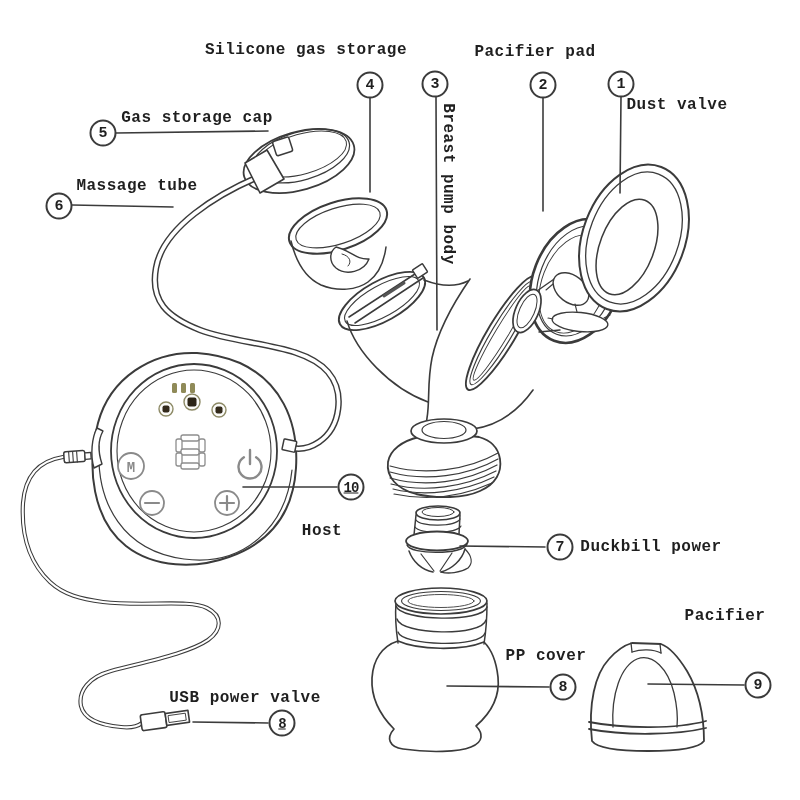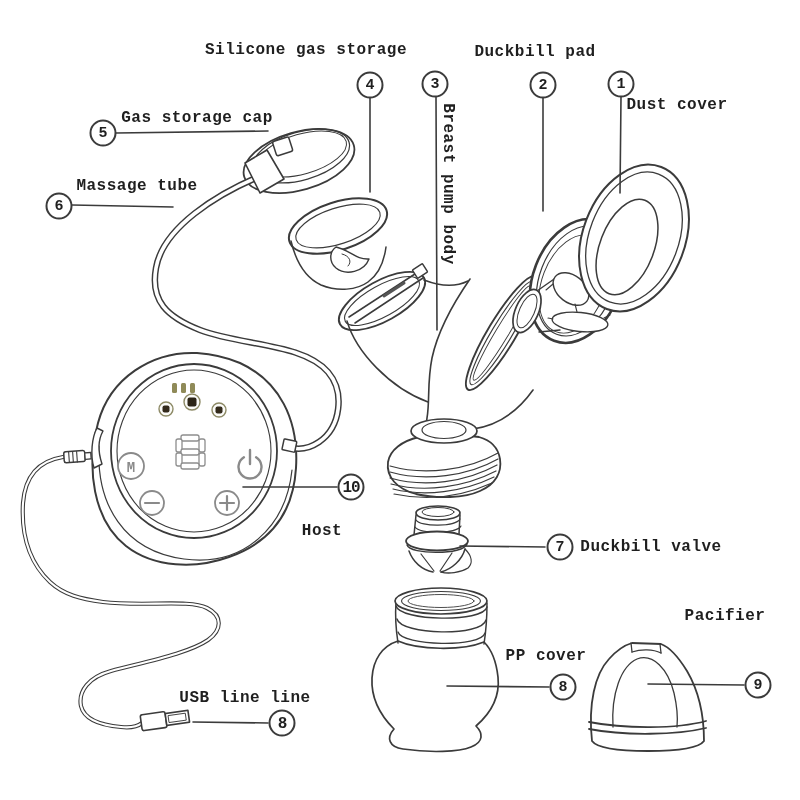--- a/index.html
+++ b/index.html
@@ -5,21 +5,21 @@
   html,body{margin:0;padding:0;background:#fff;}
   #canvas{position:relative;width:800px;height:800px;background:#fff;overflow:hidden;
           font-family:"Liberation Mono",monospace;}
   #art{position:absolute;left:0;top:0;}
   .lbl{position:absolute;font-weight:bold;font-size:16px;color:#1f1f1f;white-space:nowrap;
        transform:translate(-50%,-50%);letter-spacing:.5px;}
   .lbl.vert{transform:translate(-50%,-50%) rotate(90deg);}
   .pnum{position:absolute;width:27px;height:27px;border:2px solid #3b3b3b;border-radius:50%;
         display:flex;align-items:center;justify-content:center;font-weight:bold;font-size:15px;
         color:#1f1f1f;transform:translate(-50%,-50%);background:#fff;box-sizing:border-box;}
-  .pnum.two{font-size:16px;letter-spacing:-1px;}
+  .pnum.two{font-size:14px;letter-spacing:-1px;text-decoration:underline;}
 </style>
 </head>
 <body>
 
 <div id="canvas">
 
 <svg id="art" width="800" height="800" viewBox="0 0 800 800">
   <g stroke="#3b3b3b" fill="none" stroke-linecap="round" stroke-linejoin="round">
 
     <g>
@@ -225,25 +225,25 @@
 <div class="pnum" style="left:435px;top:84px">3</div>
 <div class="pnum" style="left:370px;top:85px">4</div>
 <div class="pnum" style="left:103px;top:133px">5</div>
 <div class="pnum" style="left:59px;top:206px">6</div>
 <div class="pnum" style="left:560px;top:547px">7</div>
 <div class="pnum" style="left:563px;top:687px">8</div>
 <div class="pnum" style="left:758px;top:685px">9</div>
 <div class="pnum two" style="left:351px;top:487px">10</div>
 <div class="pnum two" style="left:282px;top:723px">8</div>
 
-<div class="lbl" style="left:677px;top:105px">Dust cover</div>
-<div class="lbl" style="left:535px;top:52px">Duckbill pad</div>
+<div class="lbl" style="left:677px;top:105px">Dust valve</div>
+<div class="lbl" style="left:535px;top:52px">Pacifier pad</div>
 <div class="lbl vert" style="left:448px;top:184px">Breast pump body</div>
 <div class="lbl" style="left:197px;top:118px">Gas storage cap</div>
 <div class="lbl" style="left:306px;top:50px">Silicone gas storage</div>
 <div class="lbl" style="left:137px;top:186px">Massage tube</div>
-<div class="lbl" style="left:651px;top:547px">Duckbill valve</div>
+<div class="lbl" style="left:651px;top:547px">Duckbill power</div>
 <div class="lbl" style="left:546px;top:656px">PP cover</div>
 <div class="lbl" style="left:725px;top:616px">Pacifier</div>
 <div class="lbl" style="left:322px;top:531px">Host</div>
-<div class="lbl" style="left:245px;top:698px">USB line line</div>
+<div class="lbl" style="left:245px;top:698px">USB power valve</div>
 
 </div>
 
 </body></html>

